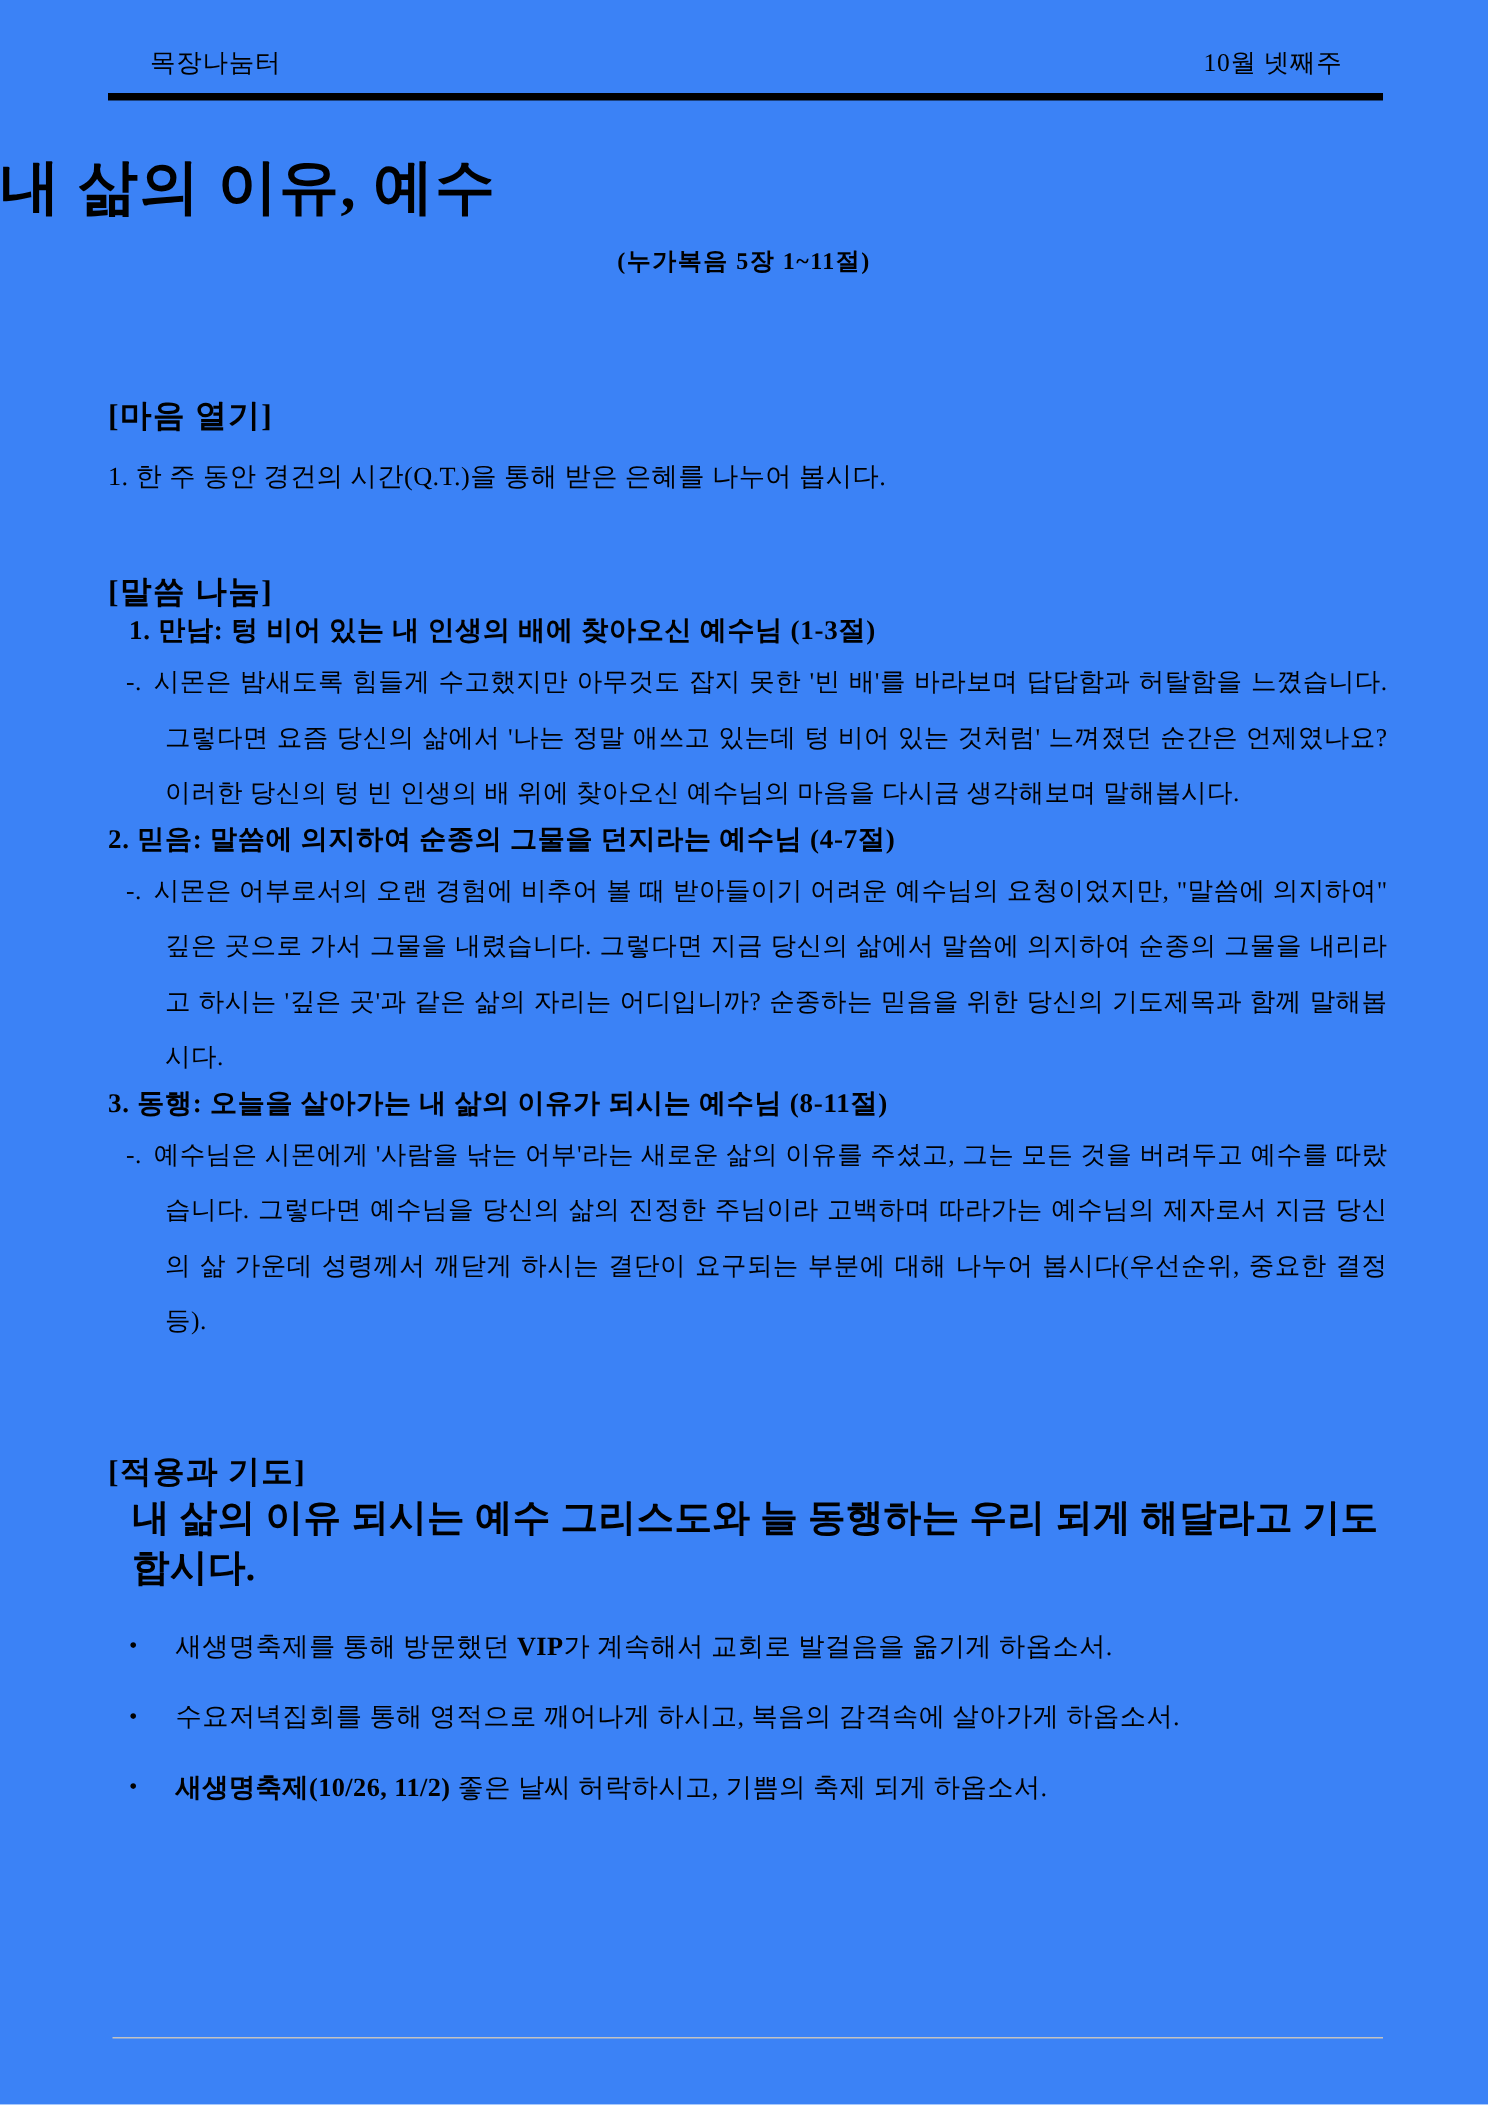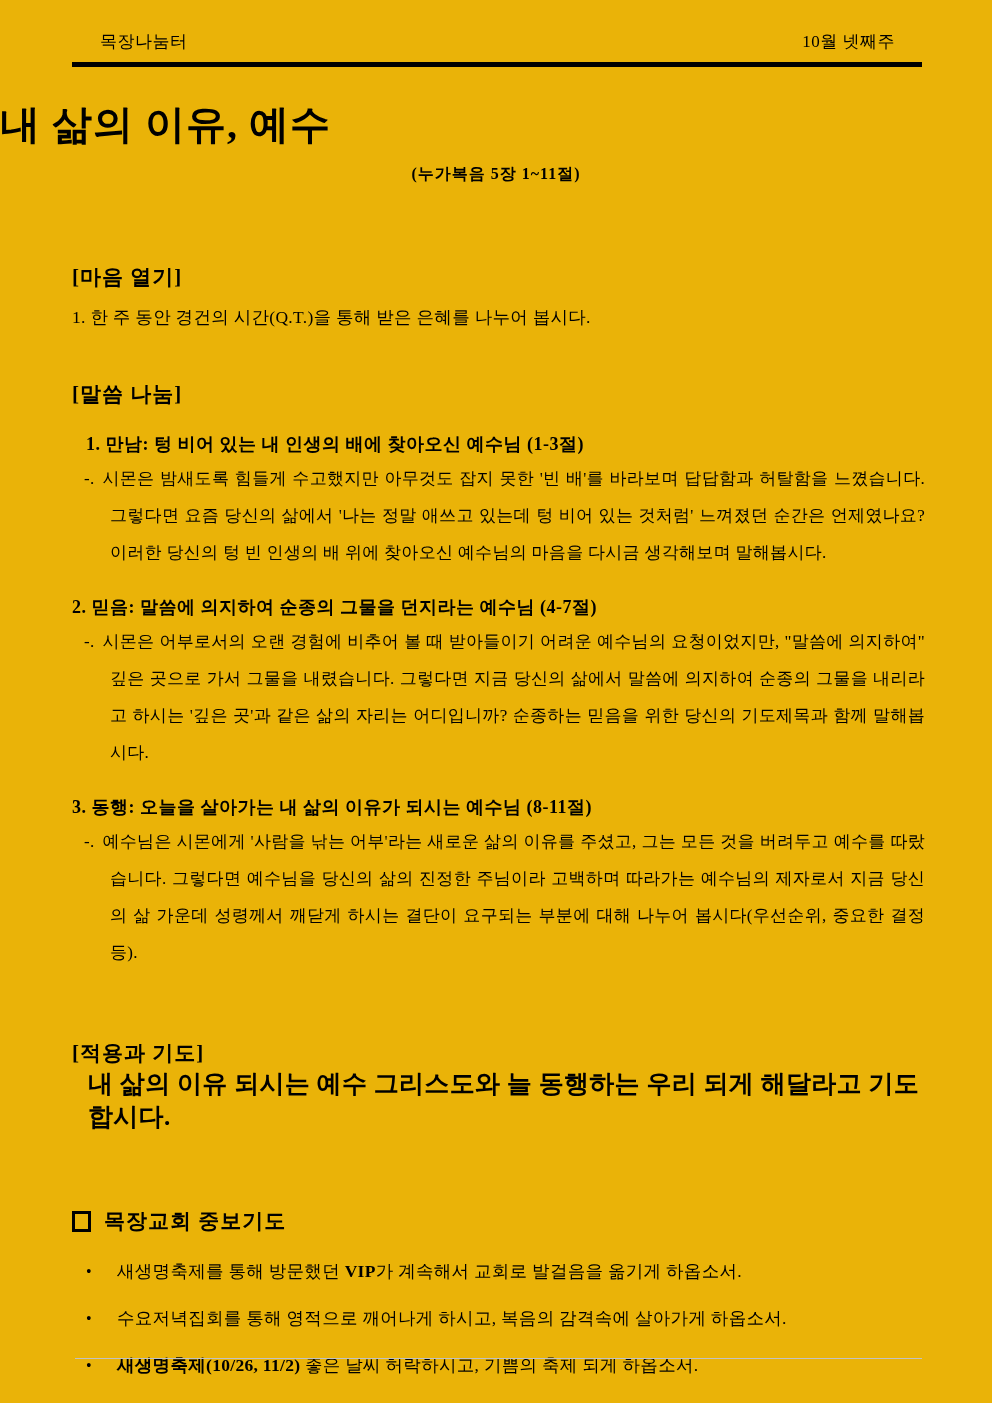--- a/index.html
+++ b/index.html
@@ -6,21 +6,21 @@
     margin: 0;
     padding: 0;
     background: #ffffff;
     color: #000000;
     font-family: "Liberation Serif", "DejaVu Serif", serif;
   }
   .page {
     position: relative;
     width: 992px;
     height: 1403px;
-    background: #eab308;
+    background: #3b82f6;
     overflow: hidden;
   }
   
   .header {
     display: flex;
     justify-content: space-between;
     align-items: flex-end;
     padding: 30px 97px 0 100px;
     font-size: 17px;
     letter-spacing: 0.5px;
@@ -55,21 +55,20 @@
   .opening-item {
     margin-top: 14px;
     font-size: 17.5px;
     letter-spacing: 0.3px;
   }
   .sharing-heading { margin-top: 51px; }
   .sermon-item-heading {
     font-size: 18px;
     font-weight: bold;
     letter-spacing: 0.5px;
-    margin-top: 24px;
   }
   .sermon-item-heading.first {
     padding-left: 14px;
   }
   .sermon-paragraph {
     margin-top: 4px;
     padding-left: 38px;
     text-indent: -26px;
     font-size: 17px;
     line-height: 37px;
@@ -167,24 +166,20 @@
       <span>3.</span>
       <span>동행: 오늘을 살아가는 내 삶의 이유가 되시는 예수님 (8-11절)</span>
     </div>
     <div class="sermon-paragraph">
       <span class="dash-marker">-.</span><span>예수님은 시몬에게 '사람을 낚는 어부'라는 새로운 삶의 이유를 주셨고, 그는 모든 것을 버려두고 예수를 따랐습니다. 그렇다면 예수님을 당신의 삶의 진정한 주님이라 고백하며 따라가는 예수님의 제자로서 지금 당신의 삶 가운데 성령께서 깨닫게 하시는 결단이 요구되는 부분에 대해 나누어 봅시다(우선순위, 중요한 결정 등).</span>
     </div>
 
     <div class="section-heading application-heading">[적용과 기도]</div>
     <div class="application-body">내 삶의 이유 되시는 예수 그리스도와 늘 동행하는 우리 되게 해달라고 기도합시다.</div>
 
-    <div class="intercession-heading-row">
-      <span class="square-bullet"></span>
-      <span>목장교회 중보기도</span>
-    </div>
 
     <div class="prayer-list">
       <div class="prayer-item">
         <span class="dot">•</span>
         <span><span>새생명축제를 통해 방문했던 </span><span class="bold-seg">VIP</span><span>가 계속해서 교회로 발걸음을 옮기게 하옵소서.</span></span>
       </div>
       <div class="prayer-item">
         <span class="dot">•</span>
         <span><span>수요저녁집회를 통해 영적으로 깨어나게 하시고, 복음의 감격속에 살아가게 하옵소서.</span><span class="bold-seg"></span><span></span></span>
       </div>

